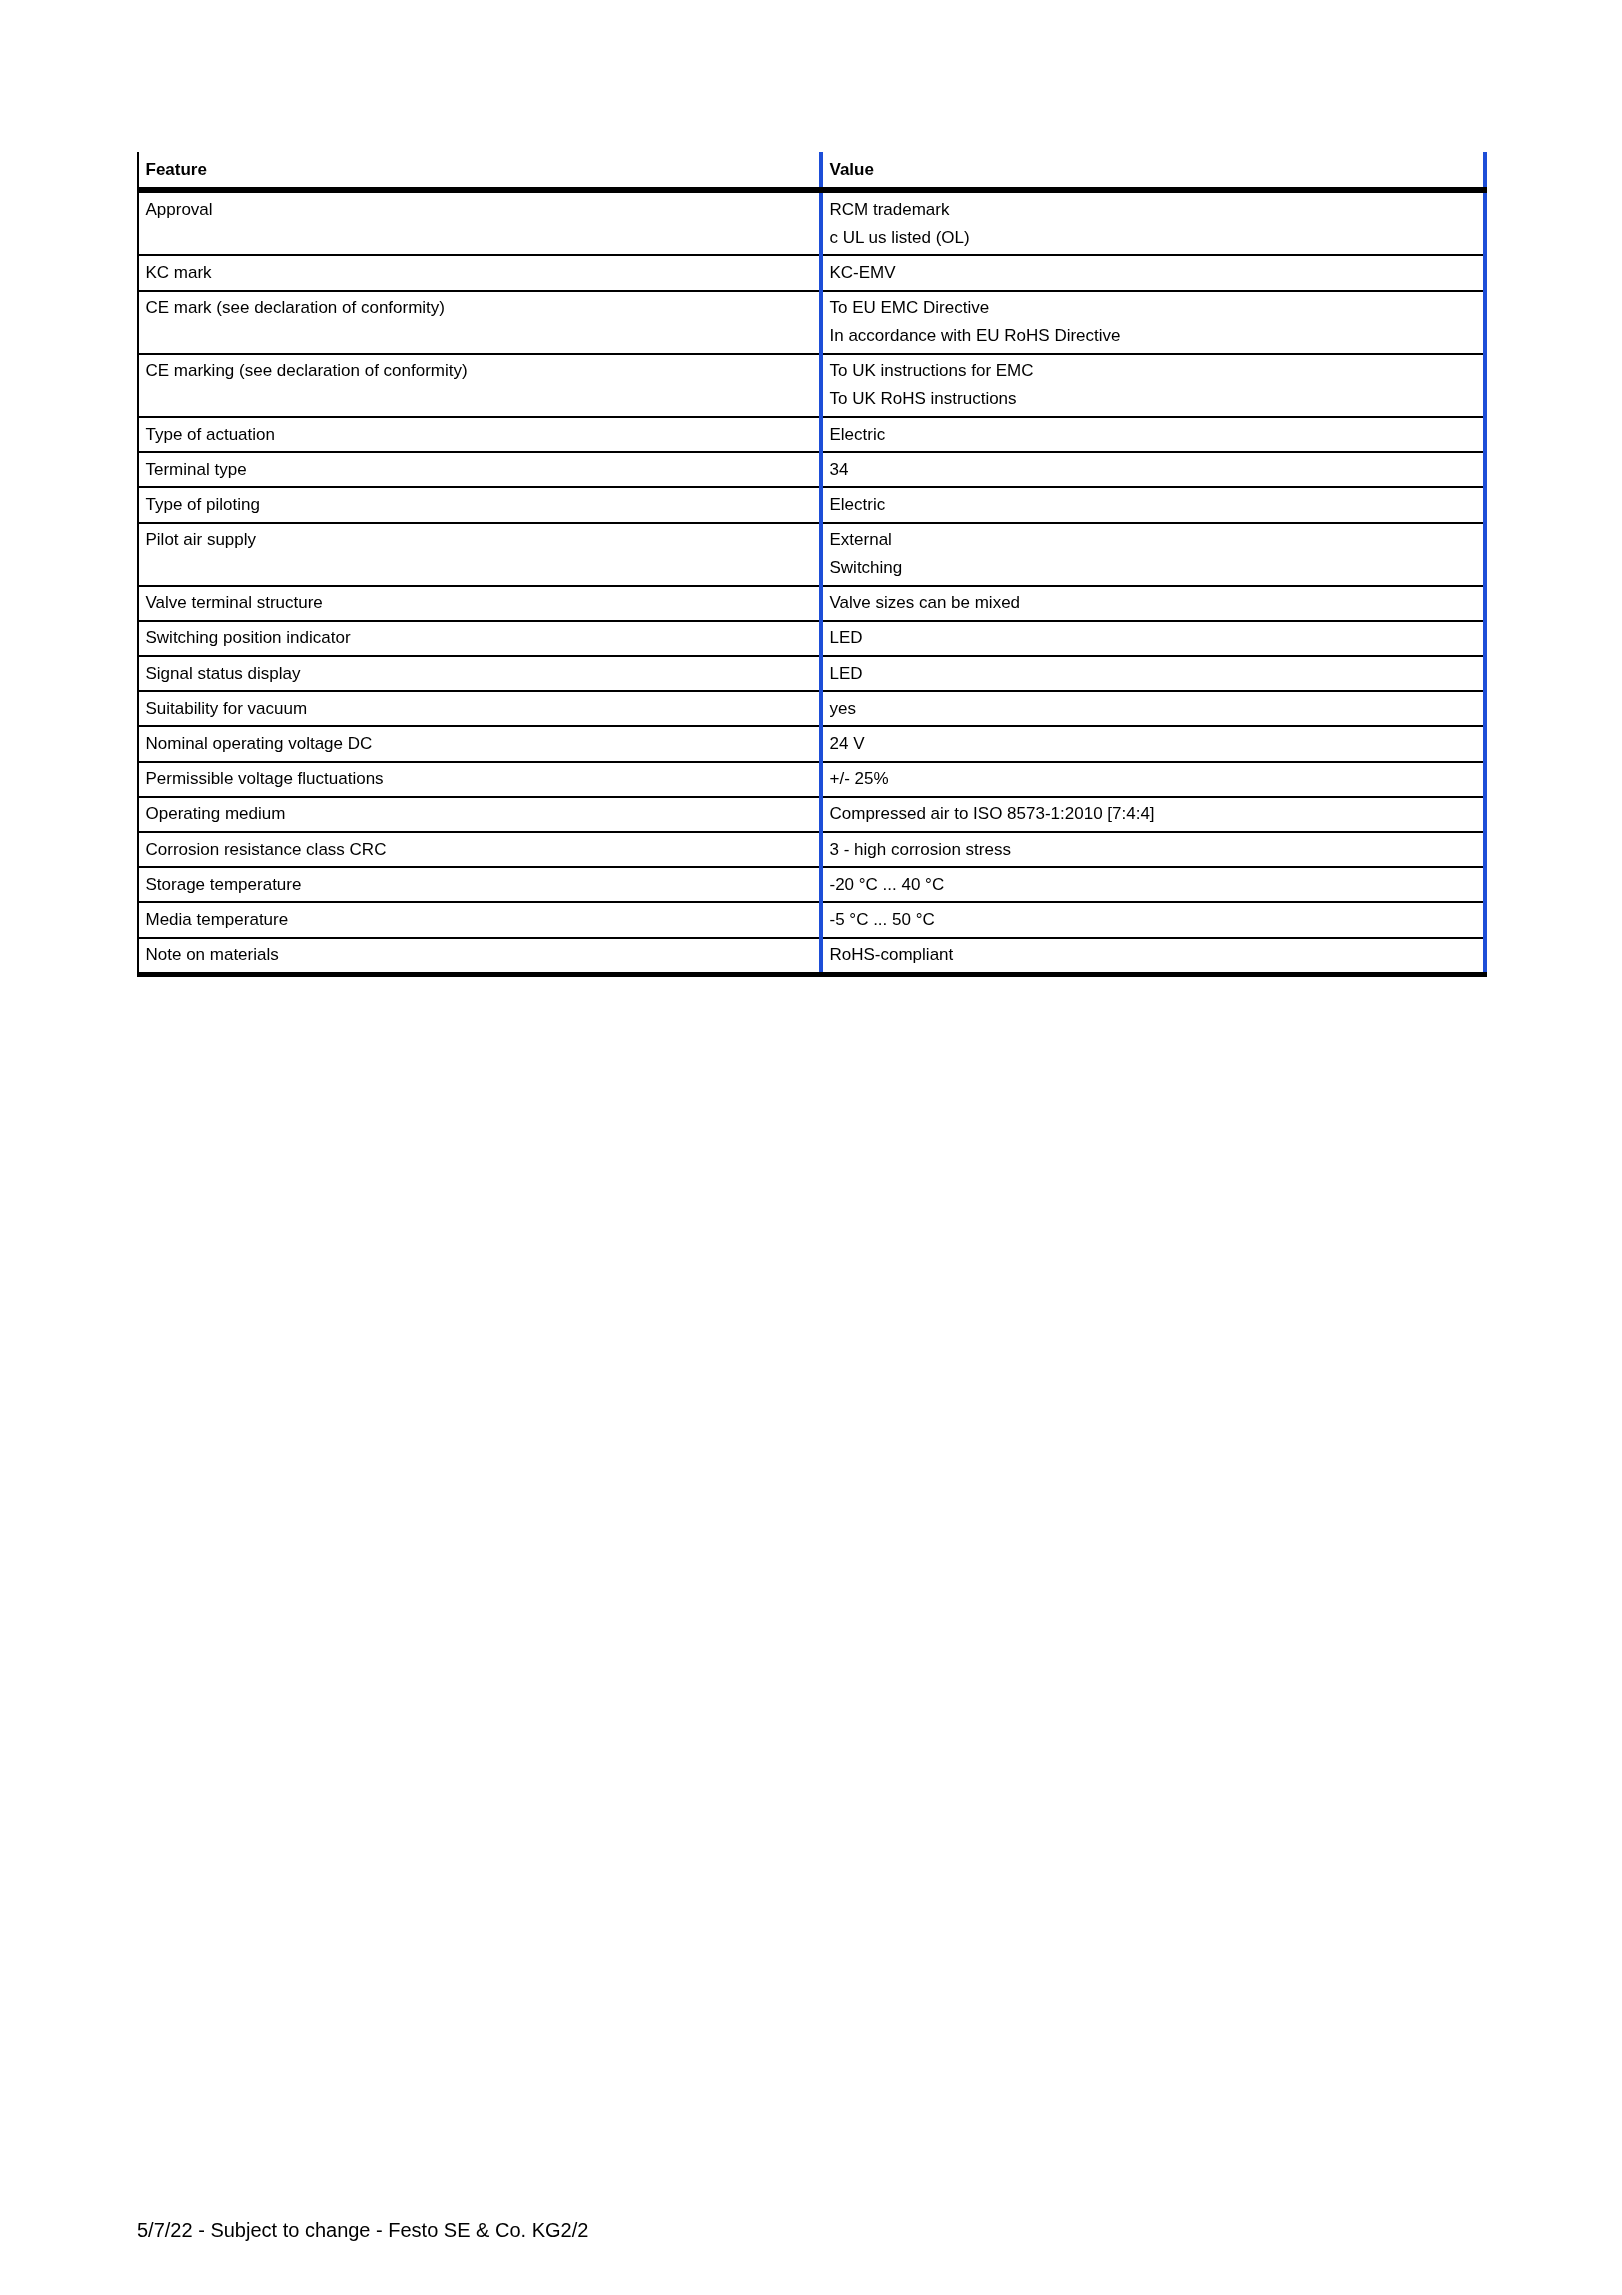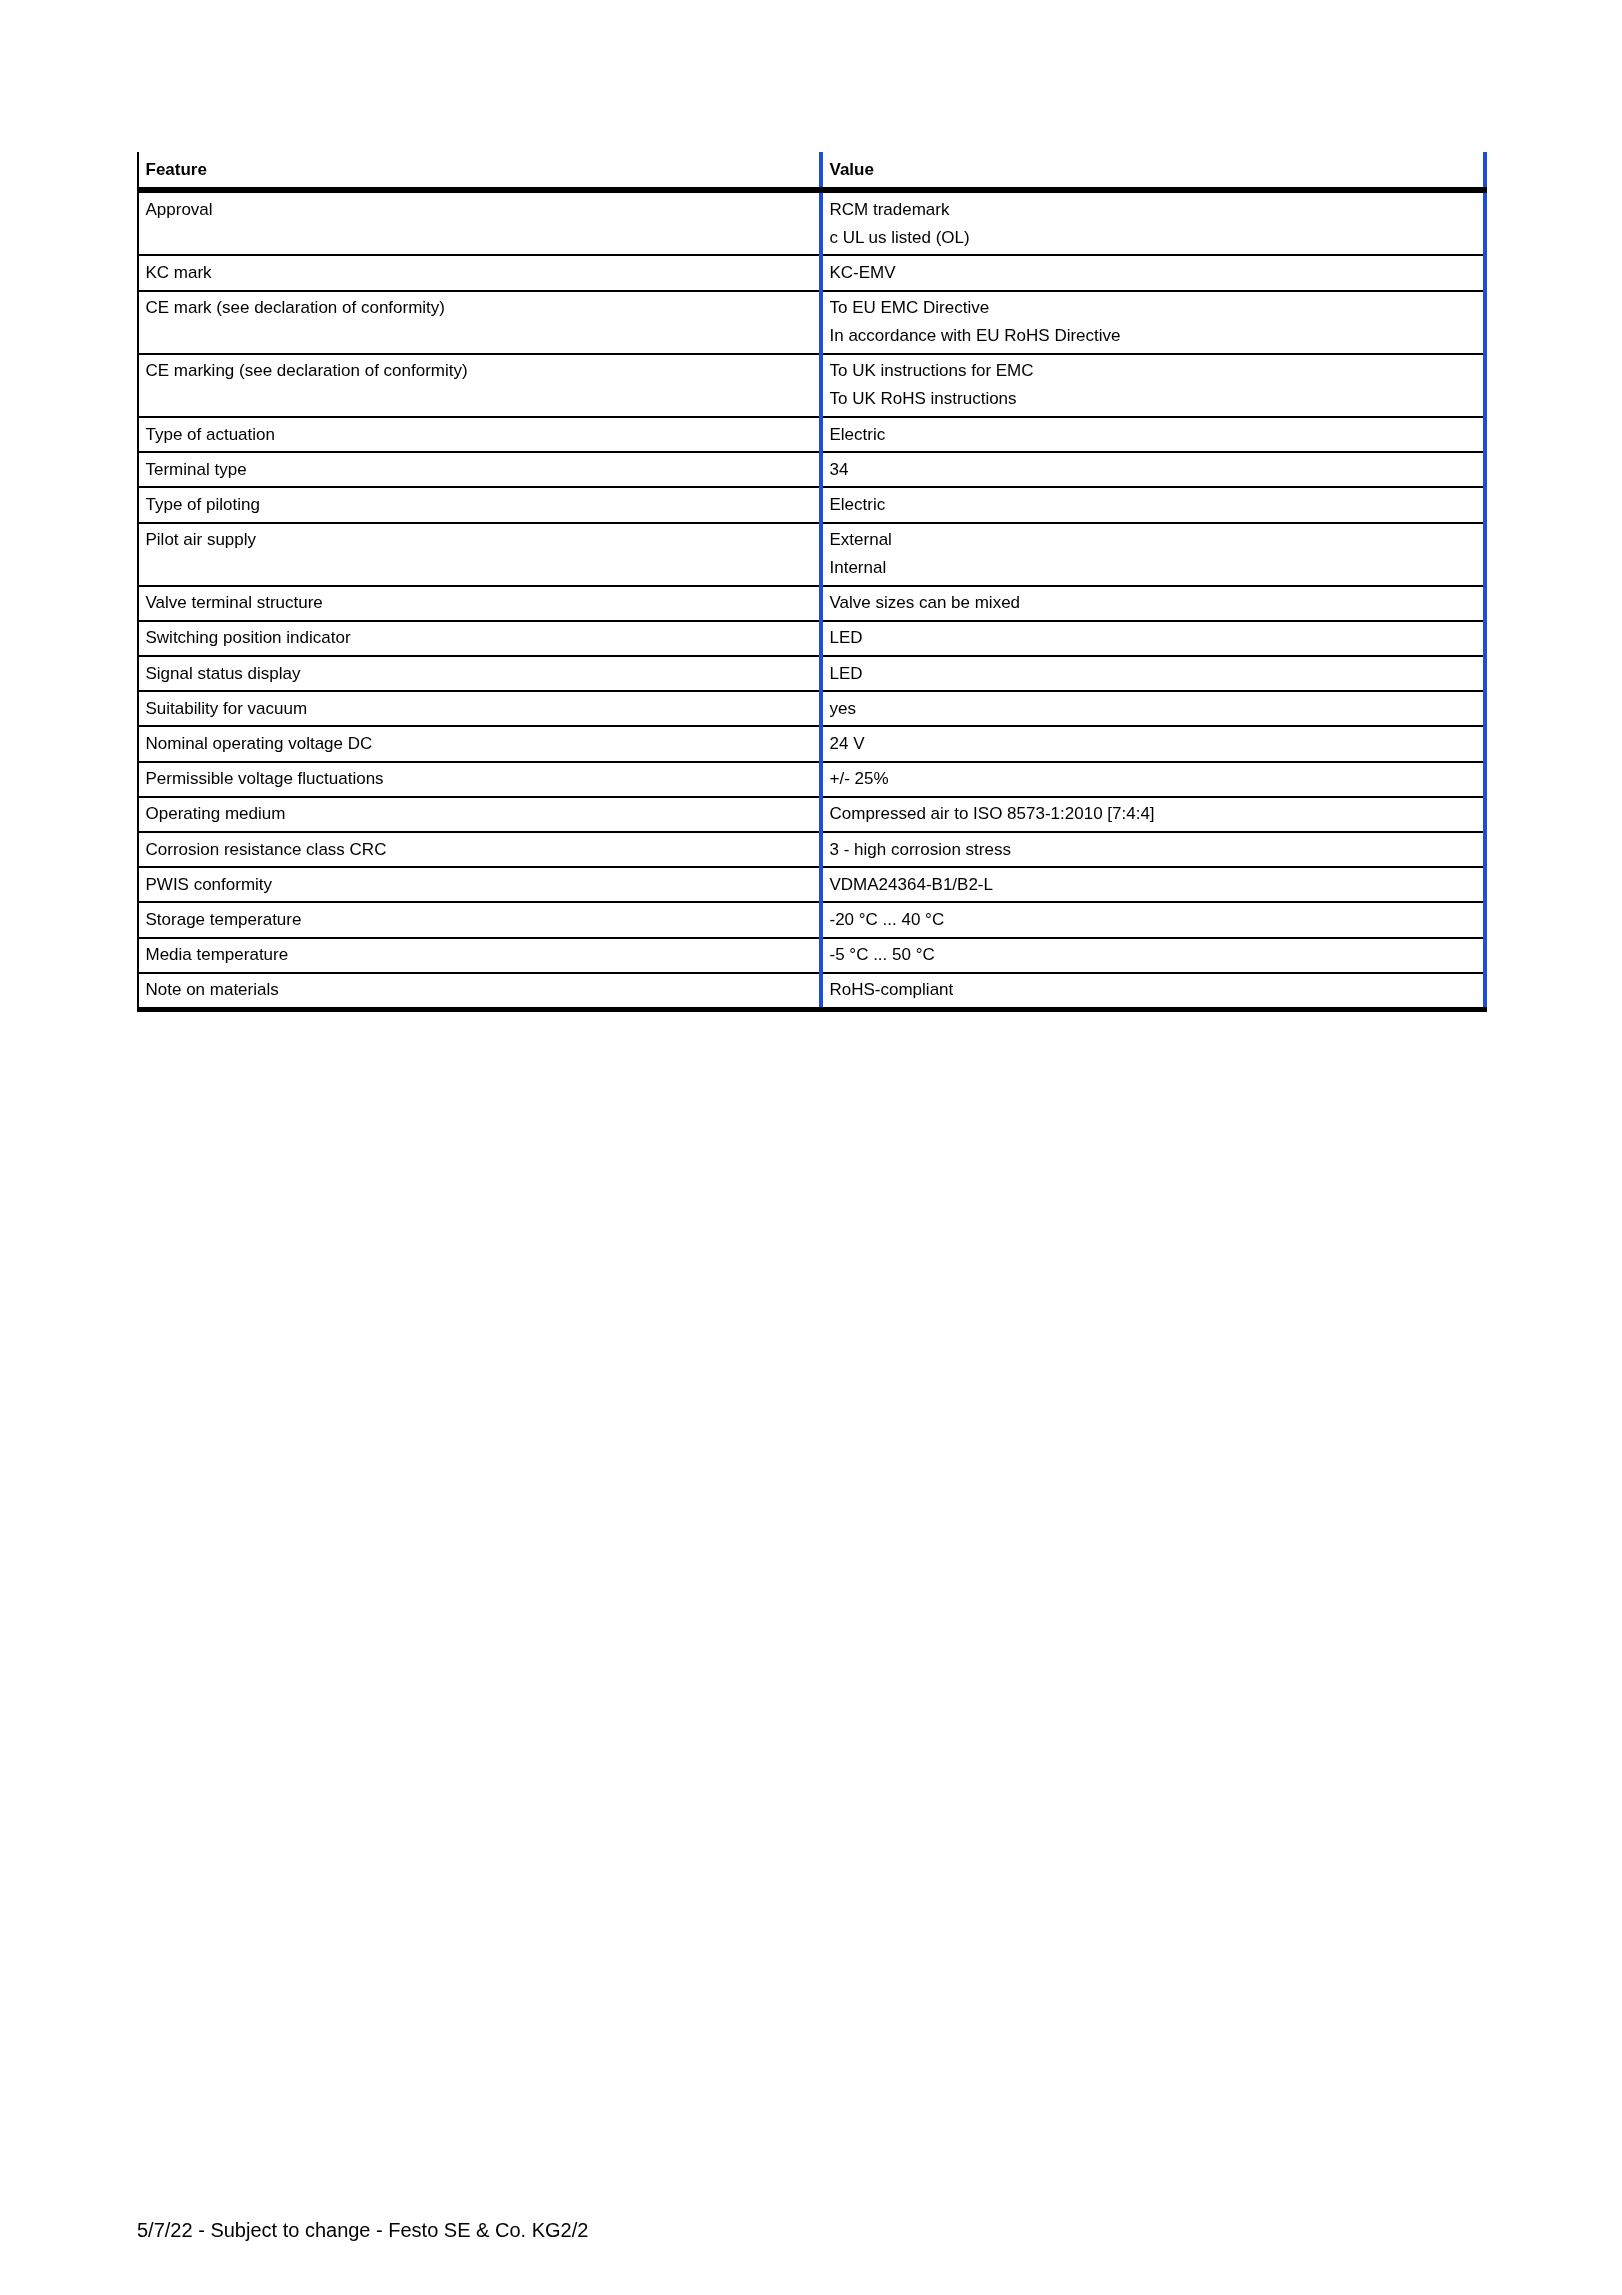--- a/index.html
+++ b/index.html
@@ -114,21 +114,21 @@
         <td>Terminal type</td>
         <td>34</td>
       </tr>
       <tr>
         <td>Type of piloting</td>
         <td>Electric</td>
       </tr>
       <tr>
         <td>Pilot air supply</td>
         <td>External
-Internal</td>
+Switching</td>
       </tr>
       <tr>
         <td>Valve terminal structure</td>
         <td>Valve sizes can be mixed</td>
       </tr>
       <tr>
         <td>Switching position indicator</td>
         <td>LED</td>
       </tr>
       <tr>
@@ -149,24 +149,20 @@
       </tr>
       <tr>
         <td>Operating medium</td>
         <td>Compressed air to ISO 8573-1:2010 [7:4:4]</td>
       </tr>
       <tr>
         <td>Corrosion resistance class CRC</td>
         <td>3 - high corrosion stress</td>
       </tr>
       <tr>
-        <td>PWIS conformity</td>
-        <td>VDMA24364-B1/B2-L</td>
-      </tr>
-      <tr>
         <td>Storage temperature</td>
         <td>-20 °C ... 40 °C</td>
       </tr>
       <tr>
         <td>Media temperature</td>
         <td>-5 °C ... 50 °C</td>
       </tr>
       <tr>
         <td>Note on materials</td>
         <td>RoHS-compliant</td>

